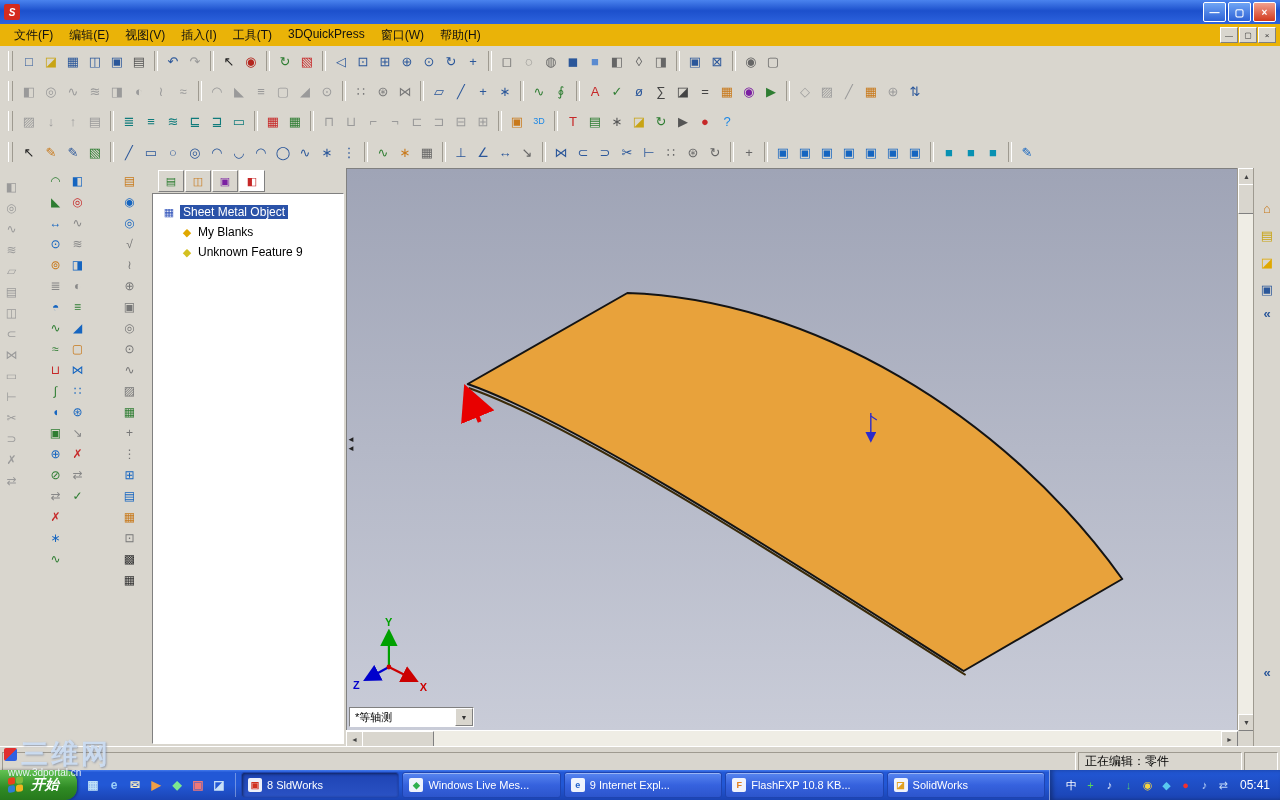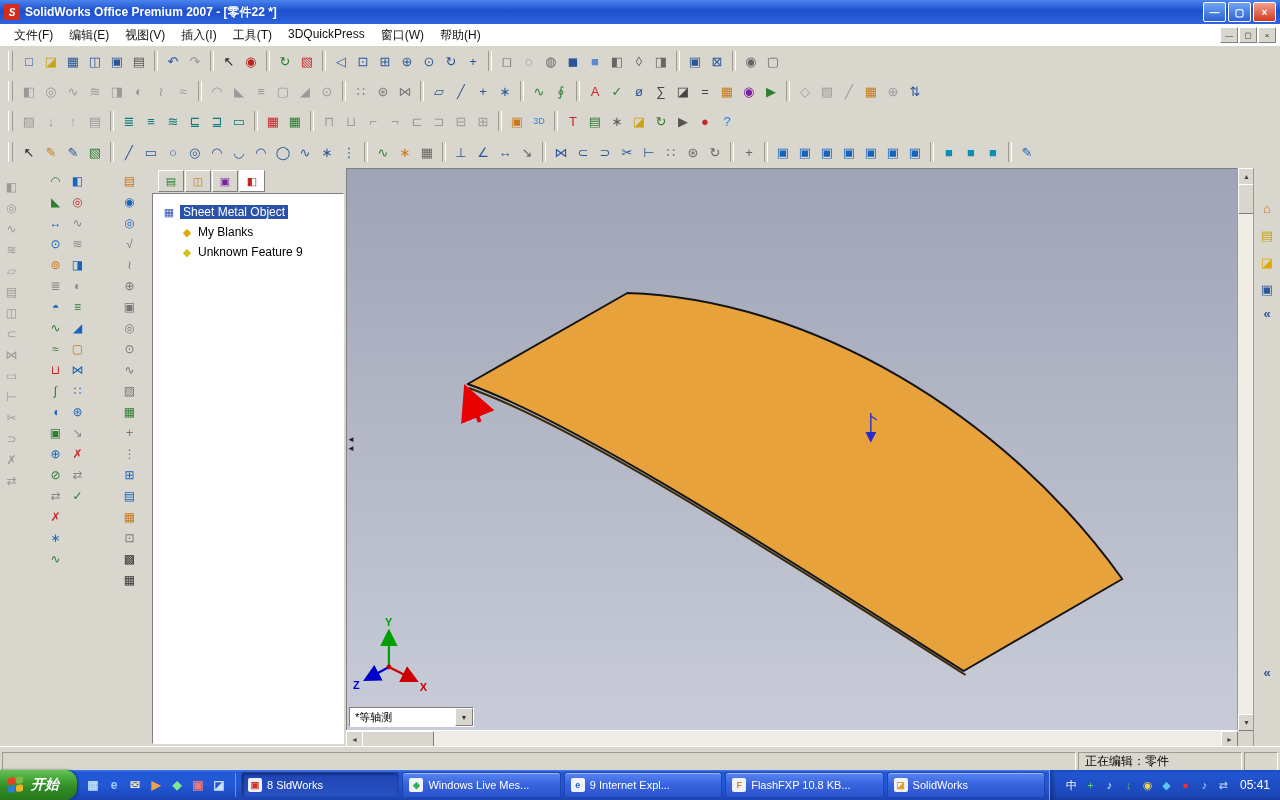--- a/index.html
+++ b/index.html
@@ -9,21 +9,21 @@
   .titlebar{position:absolute;left:0;top:0;right:0;height:24px;display:flex;align-items:center;
             padding:0 4px;color:#fff;font-weight:bold;font-size:12px;
             background:linear-gradient(180deg,#4A83EE 0%,#1C50CC 45%,#2E64DE 100%);}
   .app-ico{width:16px;height:16px;margin-right:5px;border-radius:2px;background:#D42B1E;color:#fff;
            font-size:10px;font-style:italic;display:flex;align-items:center;justify-content:center;}
   .tb-buttons{margin-left:auto;display:flex;gap:2px;}
   .tbtn{width:21px;height:18px;border:1px solid #fff;border-radius:2px;color:#fff;font-size:10px;
         display:flex;align-items:center;justify-content:center;background:linear-gradient(#6FA5F5,#2E62D6);}
   .tbtn.close{background:linear-gradient(#F2A08E,#D23A1E);}
   
-  .menubar{position:absolute;left:0;top:24px;right:0;height:22px;background:#ffffff;display:flex;
+  .menubar{position:absolute;left:0;top:24px;right:0;height:22px;background:#eab308;display:flex;
            align-items:center;font-size:12px;color:#111;border-bottom:1px solid #BEBAB0;padding-left:6px;}
   .menu-item{padding:2px 8px;}
   .child-controls{margin-left:auto;display:flex;gap:1px;padding-right:4px;}
   .cbtn{width:16px;height:14px;background:#D9D6CE;border:1px solid;border-color:#fff #808080 #808080 #fff;
         font-size:8px;color:#333;display:flex;align-items:center;justify-content:center;}
   
   .tbrow{position:absolute;left:0;right:0;display:flex;align-items:center;background:#D9D6CE;
          border-bottom:1px solid #C2BEB4;padding-left:8px;}
   .tbrow::before{content:"";width:3px;height:20px;margin-right:5px;border-left:1px solid #fff;border-right:1px solid #9E9A90;}
   #tb1{top:46px;height:30px;}
@@ -129,21 +129,20 @@
            text-shadow:1px 1px 2px rgba(70,90,130,.45);}
   .wm-url{font-size:10px;color:rgba(238,245,253,.95);padding-left:4px;}
 </style>
 </head>
 <body>
 
 <div class="screen">
 
   <div class="titlebar">
     <span class="app-ico">S</span>
-    <span>SolidWorks Office Premium 2007 - [零件22 *]</span>
     <span class="tb-buttons">
       <span class="tbtn">—</span>
       <span class="tbtn">▢</span>
       <span class="tbtn close">×</span>
     </span>
   </div>
 
   <div class="menubar">
     <span style="display:flex">
         <span class="menu-item">文件(F)</span>
@@ -522,20 +521,27 @@
       <span class="collapse bottom">«</span>
     </div>
   </div>
 
   <div class="statusbar">
     <span class="spanel grow"></span>
     <span class="spanel txt">正在编辑：零件</span>
     <span class="spanel mini"></span>
   </div>
 
+  <div class="watermark">
+    <span class="wm-row">
+      <span class="wm-logo"></span>
+      <span class="wm-text">三维网</span>
+    </span>
+    <div class="wm-url">www.3dportal.cn</div>
+  </div>
 
   <div class="taskbar">
     <div class="start">
       <span class="flag">
         <span class="f1"></span>
           <span class="f2"></span>
           <span class="f3"></span>
           <span class="f4"></span>
       </span>
       <span>开始</span>

